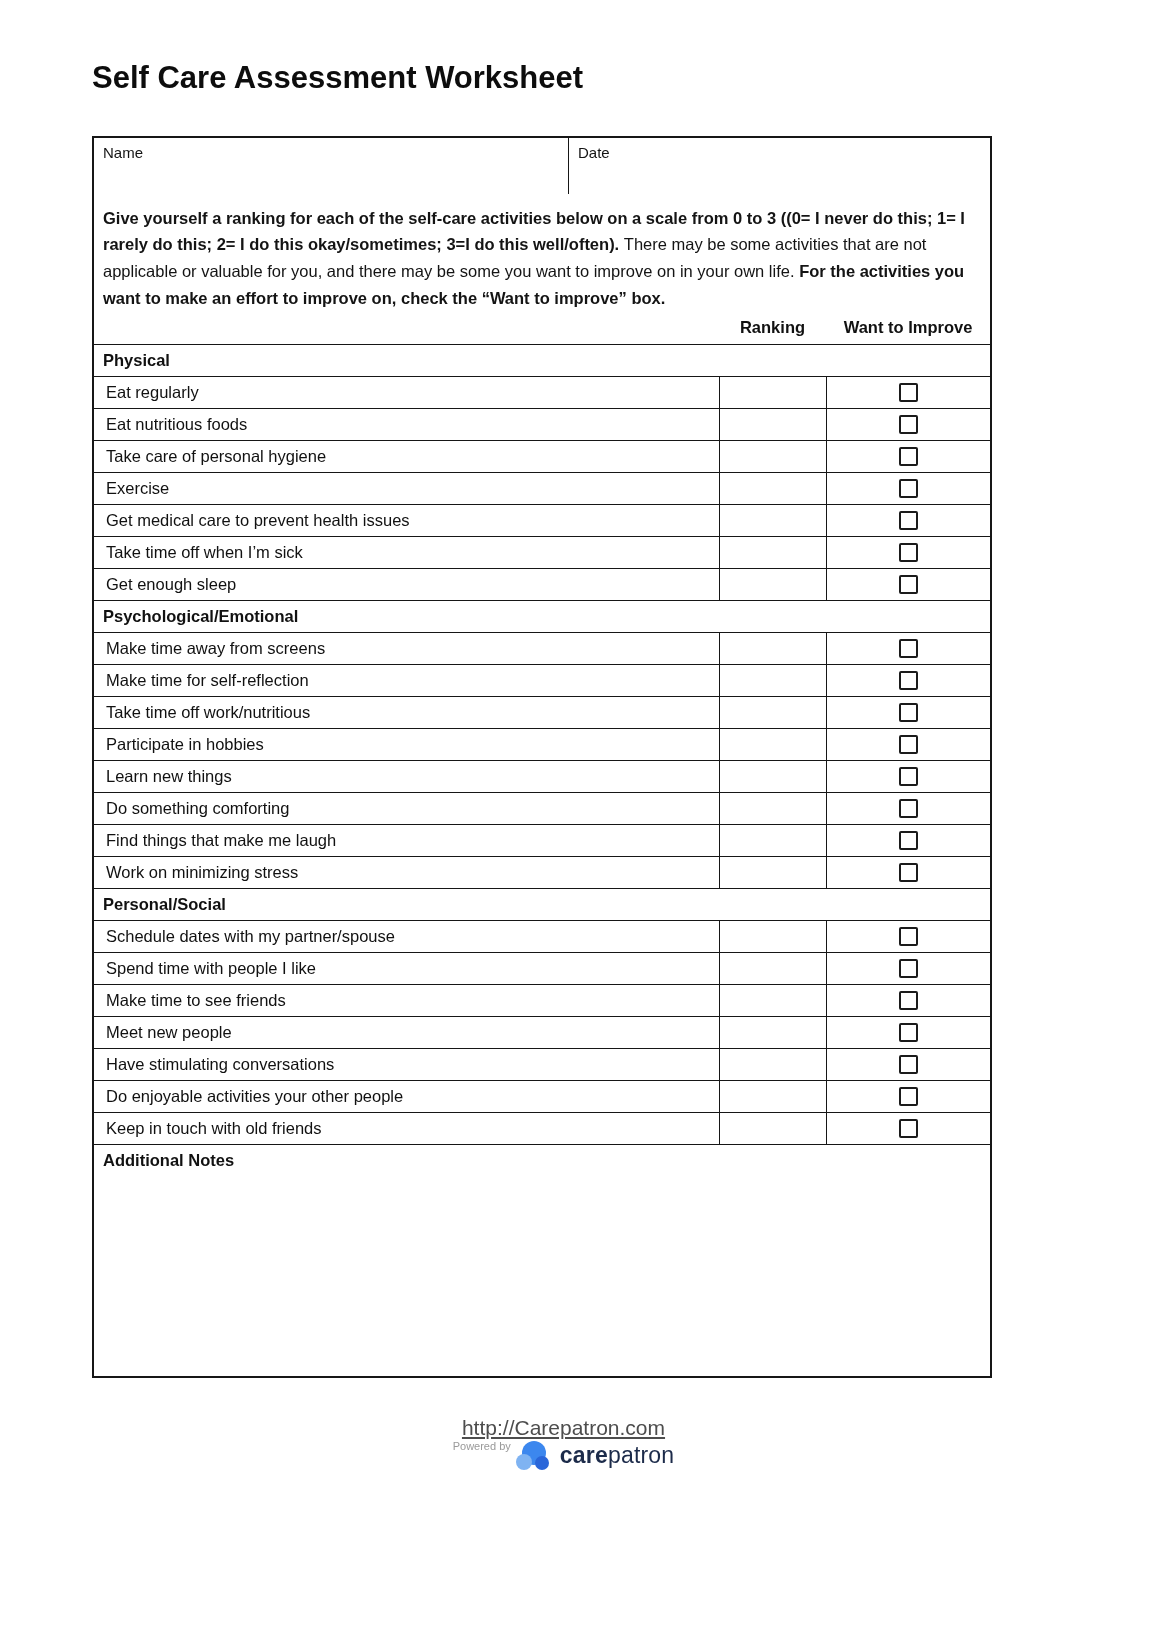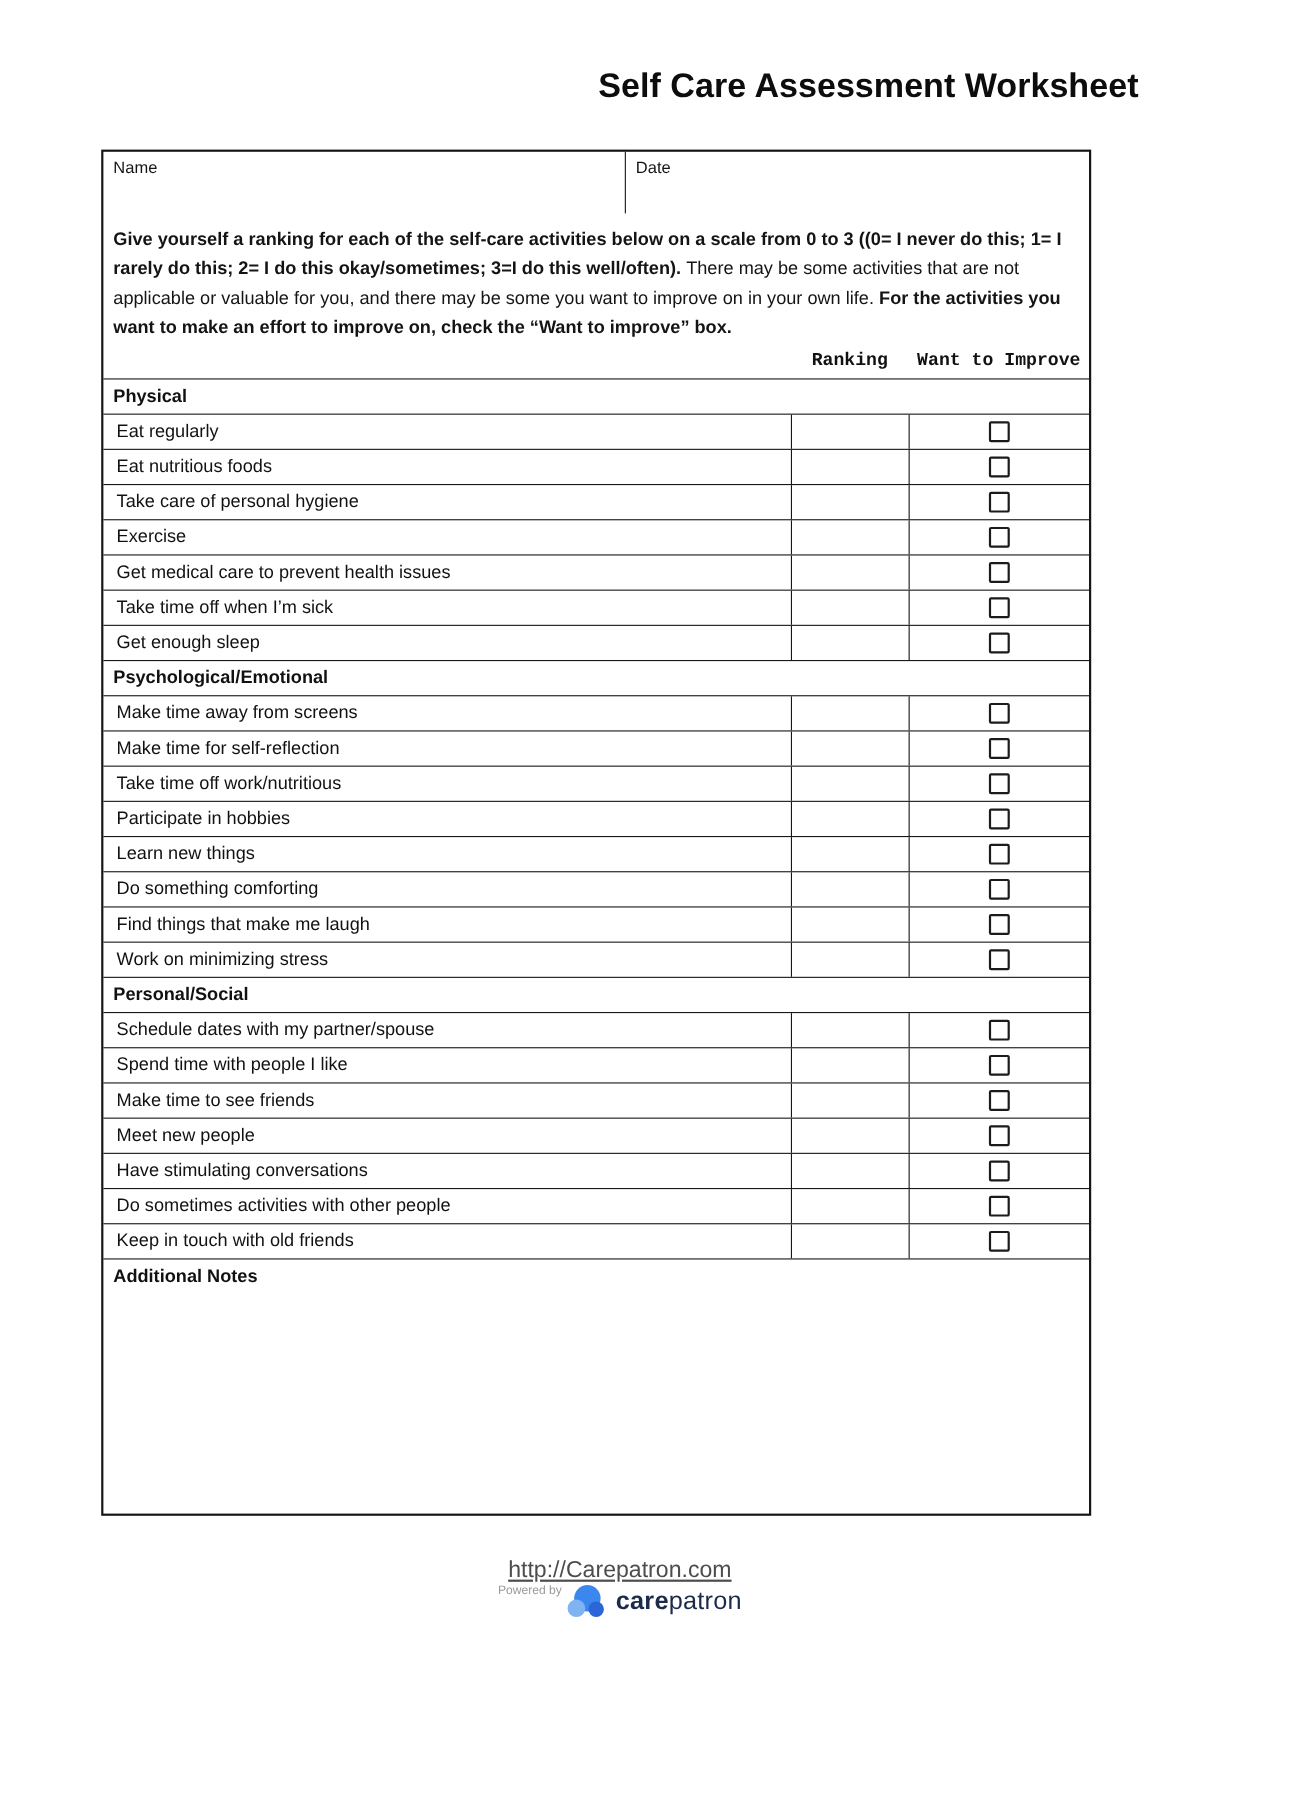--- a/index.html
+++ b/index.html
@@ -9,21 +9,21 @@
     height: 1630px;
     background: #ffffff;
     font-family: "Liberation Sans", sans-serif;
     color: #111111;
     position: relative;
   }
   .page { padding-top: 60px; }
   h1.title {
     margin: 0 0 40px 92px;
     width: 943px;
-    text-align: right;
+    text-align: left;
     font-size: 31px;
     line-height: 1.15;
     font-weight: bold;
     color: #0d0d0d;
   }
   .sheet {
     margin-left: 92px;
     width: 900px;
     border: 2.5px solid #161616;
     background: #ffffff;
@@ -35,21 +35,21 @@
   .date-cell { flex: 1; }
   .field-label { font-size: 15px; color: #141414; }
   
   .instructions {
     padding: 11px 9px 2px 9px;
     font-size: 16.5px;
     line-height: 1.62;
     color: #141414;
   }
   
-  .col-head-row { display: flex; padding: 4px 0 7px 16px; font-weight: bold; font-size: 16.5px; font-family: Liberation Mono, monospace; }
+  .col-head-row { display: flex; padding: 4px 0 7px 16px; font-weight: bold; font-size: 16.5px; }
   .col-spacer { flex: 1; }
   .col-rank { width: 107px; text-align: center; }
   .col-improve { width: 164px; text-align: center; }
   
   .row { display: flex; border-top: 1.5px solid #161616; min-height: 32px; align-items: stretch; }
   .section-title { padding: 5px 9px; font-weight: bold; font-size: 16.5px; display: flex; align-items: center; }
   .cell-activity { flex: 1; padding: 4px 9px 4px 12px; font-size: 16.5px; display: flex; align-items: center; }
   .cell-rank { width: 107px; border-left: 1.5px solid #161616; }
   .cell-improve { width: 164px; border-left: 1.5px solid #161616; display: flex; align-items: center; justify-content: center; }
   .checkbox {
@@ -258,21 +258,21 @@
           </div>
         </div>
         <div class="row item-row">
           <div class="cell-activity">Have stimulating conversations</div>
           <div class="cell-rank"></div>
           <div class="cell-improve">
             <div class="checkbox"></div>
           </div>
         </div>
         <div class="row item-row">
-          <div class="cell-activity">Do sometimes activities with other people</div>
+          <div class="cell-activity">Do enjoyable activities your other people</div>
           <div class="cell-rank"></div>
           <div class="cell-improve">
             <div class="checkbox"></div>
           </div>
         </div>
         <div class="row item-row">
           <div class="cell-activity">Keep in touch with old friends</div>
           <div class="cell-rank"></div>
           <div class="cell-improve">
             <div class="checkbox"></div>

